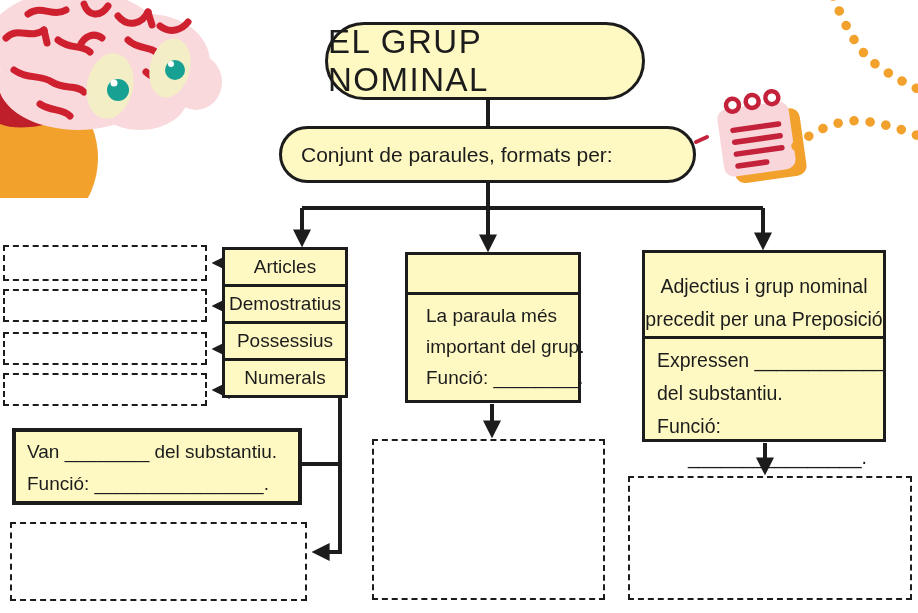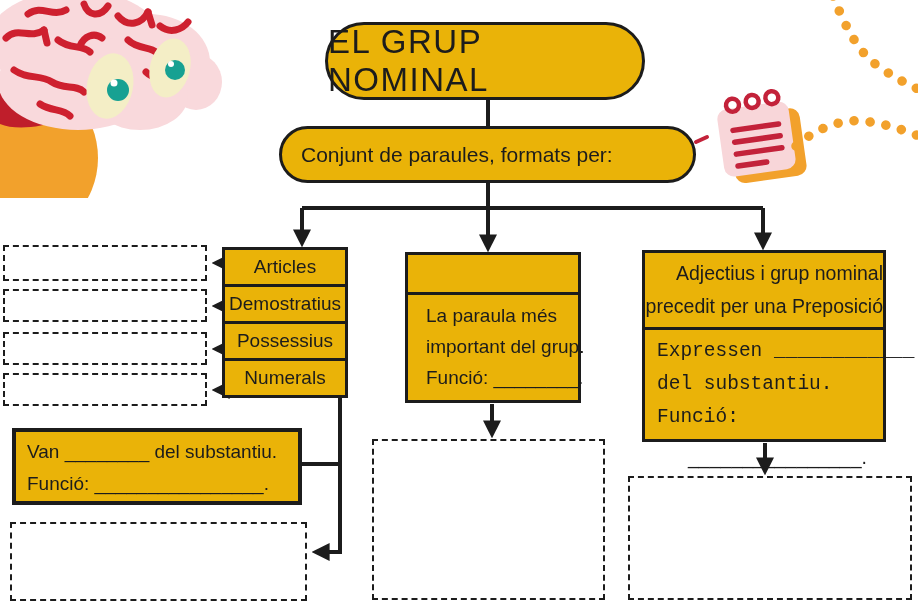--- a/index.html
+++ b/index.html
@@ -7,41 +7,41 @@
     --brain-pink:#F9D9DC; --brain-red:#CE202F; --dark-red:#BF1E2B;
     --eye-cream:#F4EEC6; --pupil-teal:#17A192;
     --pad-pink:#F8D6D9; --pad-red:#C3223A;
   }
   html,body{margin:0;padding:0;background:#fff;}
   .canvas{position:relative;width:918px;height:613px;background:#fff;overflow:hidden;
           font-family:"Liberation Sans",sans-serif;color:var(--ink);}
   .abs{position:absolute;}
   svg.layer{position:absolute;left:0;top:0;z-index:1;}
   svg.layer.connect{z-index:2;}
-  .box{position:absolute;background:#eab308;border:3.5px solid var(--ink);box-sizing:border-box;z-index:3;}
+  .box{position:absolute;background:#fef9c3;border:3.5px solid var(--ink);box-sizing:border-box;z-index:3;}
   .dash{position:absolute;background:#fff;border:2.5px dashed var(--ink);box-sizing:border-box;z-index:3;}
   .pill{display:flex;align-items:center;justify-content:center;}
   .title-pill{left:325px;top:22px;width:320px;height:78px;border-radius:40px;border-width:3.5px;
               font-size:33px;letter-spacing:1.5px;}
   .subtitle-box{left:279px;top:126px;width:417px;height:57px;border-radius:29px;border-width:3px;
                 justify-content:flex-start;padding-left:19px;font-size:21px;text-align:right;}
   .dtable{left:222px;top:247px;width:126px;height:151px;display:flex;flex-direction:column;}
   .trow{flex:1;display:flex;align-items:center;justify-content:center;font-size:19px;}
   .trow + .trow{border-top:3.5px solid var(--ink);}
   .ansL{left:3px;width:204px;height:34px;}
   .van-box{left:12px;top:428px;width:290px;height:77px;border-width:4.5px;
            padding:4px 11px;font-size:19px;line-height:32px;}
   .ln{white-space:nowrap;}
   .nucli-box{left:405px;top:252px;width:176px;height:151px;display:flex;flex-direction:column;}
   .nucli-head{height:37px;border-bottom:3.5px solid var(--ink);}
   .nucli-body{flex:1;padding:5px 18px;font-size:19px;line-height:31px;}
   .comp-box{left:642px;top:250px;width:244px;height:192px;display:flex;flex-direction:column;}
-  .comp-head{height:72px;border-bottom:3.5px solid var(--ink);text-align:right;
-             font-size:19.5px;line-height:33px;padding-top:4px;}
-  .comp-body{flex:1;padding:5px 12px;font-size:19.5px;line-height:33px;font-family:Liberation Mono, monospace;}
+  .comp-head{height:72px;border-bottom:3.5px solid var(--ink);text-align:center;
+             font-size:19.5px;line-height:33px;padding-top:17px;}
+  .comp-body{flex:1;padding:5px 12px;font-size:19.5px;line-height:33px;}
   .below-blank{left:688px;top:446px;font-size:19.5px;z-index:2;}
 </style>
 </head>
 <body>
 
 <div class="canvas">
 
   <svg class="abs" style="left:0;top:0" width="228" height="198" viewBox="0 0 228 198">
     <circle cx="14" cy="158" r="84" style="fill:var(--orange)"></circle>
     <path d="M0,84 C22,90 46,102 60,120 C40,128 14,130 0,124 Z" style="fill:var(--dark-red)"></path>

